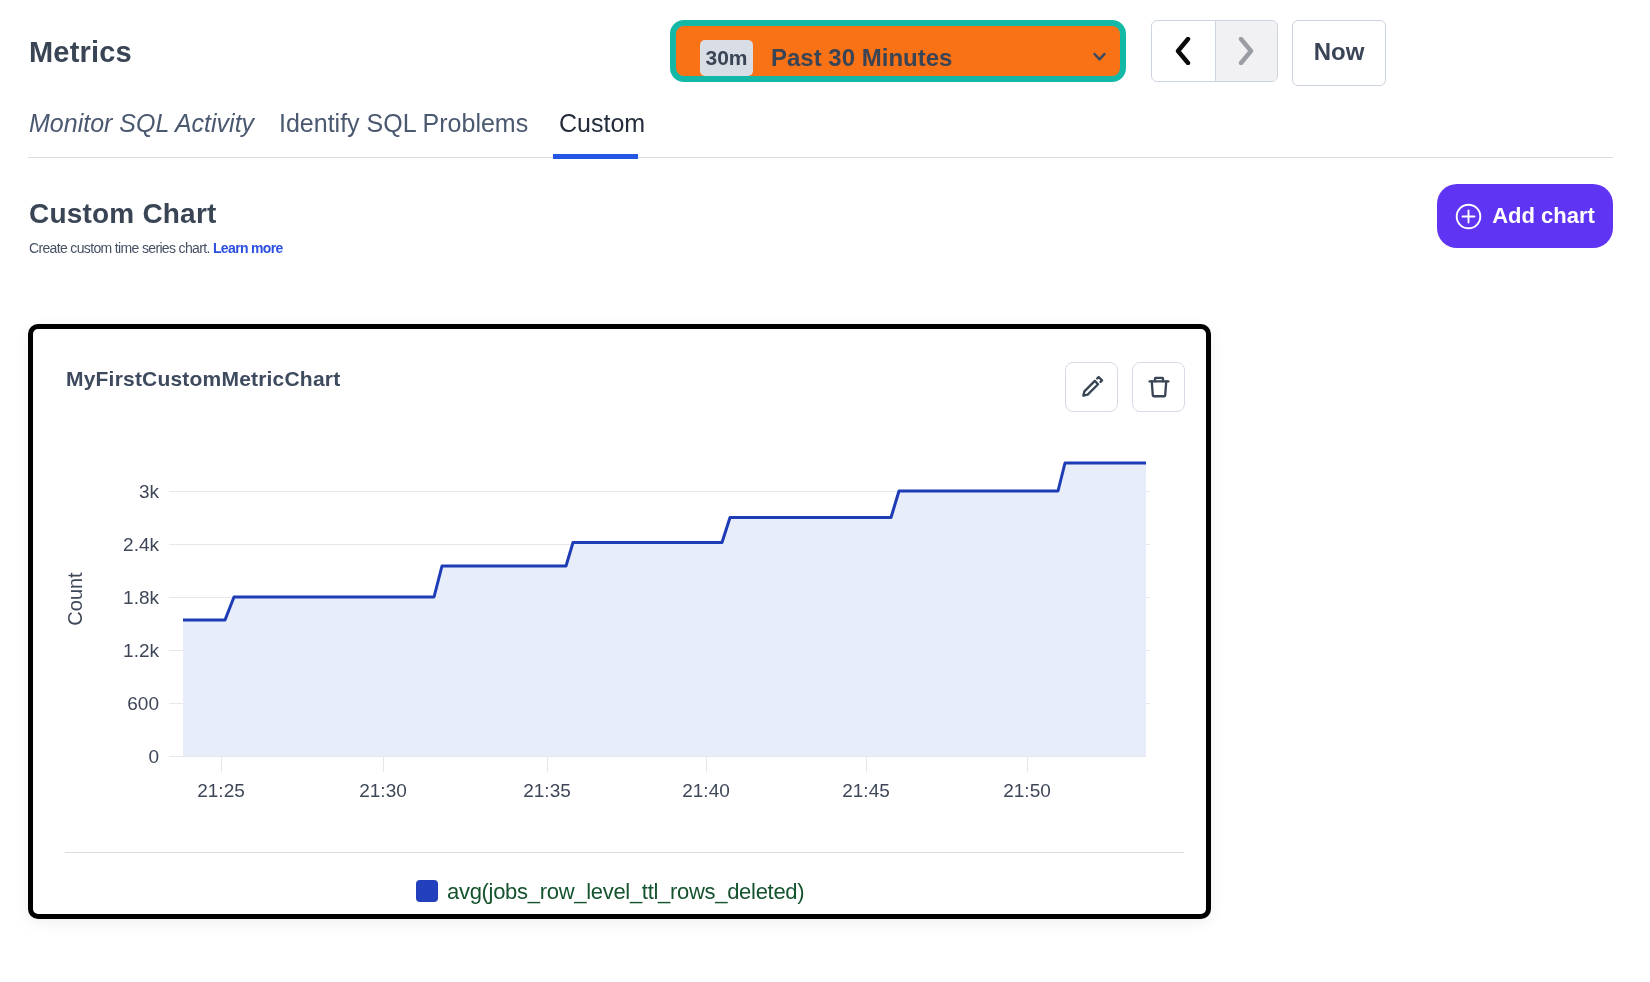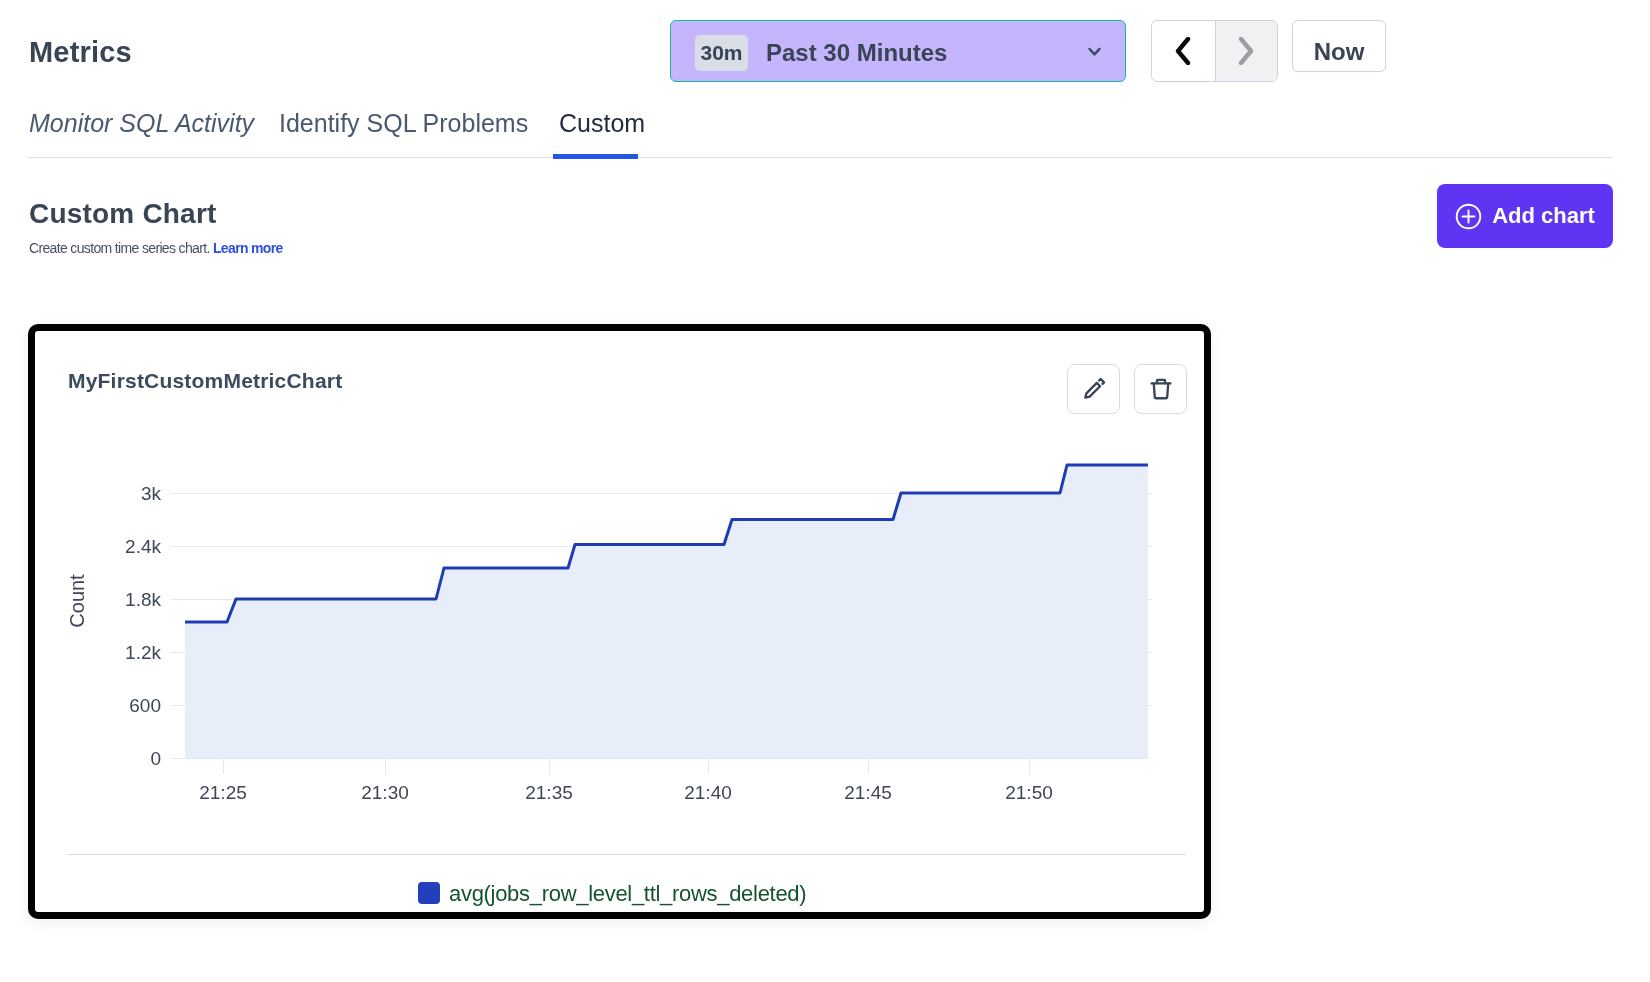--- a/index.html
+++ b/index.html
@@ -3,51 +3,51 @@
 <meta charset="utf-8">
 <style>
   * { margin:0; padding:0; box-sizing:border-box; }
   html,body { width:1650px; height:982px; background:#ffffff; font-family:"Liberation Sans", sans-serif; position:relative; overflow:hidden; }
   .abs { position:absolute; }
 
   
   #h-metrics { left:29px; top:36px; font-size:29px; font-weight:700; color:#394455; letter-spacing:0.2px;text-align:right; }
 
   
-  #timebox { left:670px; top:20px; width:456px; height:62px; border:1px solid #14b8a6; border-radius:6px; background:#c4b5fd; }
+  #timebox { left:670px; top:20px; width:456px; height:62px; border:6px solid #14b8a6; border-radius:14px; background:#f97316; }
   #badge30 { left:24px; top:14px; width:53px; height:36px; background:#d9dde6; border-radius:5px; color:#394455; font-size:21px; font-weight:700; text-align:center; line-height:36px; }
   #past30 { left:95px; top:0; height:62px; line-height:64px; font-size:24px; font-weight:600; color:#394455; }
   
 
   
   #pager { left:1151px; top:20px; width:127px; height:62px; border:1px solid #ccd3e2; border-radius:6px; background:#fff; overflow:hidden; display:flex; }
   #pager .half { width:50%; height:100%; display:flex; align-items:center; justify-content:center; }
   #pager .right { background:#f1f1f3; border-left:1px solid #cdd4e2; }
 
   
-  #nowbtn { left:1292px; top:20px; width:94px; height:52px; border:1px solid #ccd3e2; border-radius:6px; background:#fff; color:#394455; font-size:24px; font-weight:700; text-align:center; line-height:61px; }
+  #nowbtn { left:1292px; top:20px; width:94px; height:66px; border:1px solid #ccd3e2; border-radius:6px; background:#fff; color:#394455; font-size:24px; font-weight:700; text-align:center; line-height:61px; }
 
   
   .tab { top:109px; font-size:25px; color:#4a5870; }
   #tab1 { left:29px;font-style:italic; }
   #tab2 { left:279px; }
   #tab3 { left:559px; color:#242d3b; }
   #tab-underline { left:553px; top:154px; width:85px; height:5px; background:#2458e4; z-index:3; }
   #tabs-rule { left:28px; top:157px; width:1585px; height:1px; background:#d9dce2; }
 
   
   #h-custom { left:29px; top:198px; font-size:28px; font-weight:700; color:#394455; letter-spacing:0.2px; }
   #subtitle { left:29px; top:240px; font-size:14px; letter-spacing:-0.65px; color:#475063; }
   #subtitle b { color:#2b50e0; font-weight:700; }
 
   
-  #addchart { left:1437px; top:184px; width:176px; height:64px; background:#5f35f3; border-radius:8px; color:#fff; display:flex; align-items:center; justify-content:center; gap:10px; font-size:22px; font-weight:600; }
+  #addchart { left:1437px; top:184px; width:176px; height:64px; background:#5f35f3; border-radius:20px; color:#fff; display:flex; align-items:center; justify-content:center; gap:10px; font-size:22px; font-weight:600; }
 
   
-  #card { left:28px; top:324px; width:1183px; height:595px; background:#fff; border:7px solid #000000; border-radius:10px; box-shadow:0 4px 14px rgba(60,70,100,0.08); }
+  #card { left:28px; top:324px; width:1183px; height:595px; background:#fff; border:5px solid #000000; border-radius:10px; box-shadow:0 4px 14px rgba(60,70,100,0.08); }
   #card-title { left:33px; top:38px; font-size:21px; font-weight:700; color:#3e4a5e; letter-spacing:0.2px; }
   .iconbtn { top:33px; width:53px; height:50px; border:1px solid #d7dbe7; border-radius:8px; background:#fff; display:flex; align-items:center; justify-content:center; }
   #btn-edit { left:1032px; }
   #btn-del  { left:1099px; }
   #legend-sep { left:32px; top:523px; width:1119px; height:1px; background:#d9dce2; }
   #legend-sq { left:383px; top:551px; width:22px; height:22px; background:#2240bb; border-radius:4px; }
   #legend-tx { left:414px; top:550px; font-size:22px; letter-spacing:-0.3px; color:#14532d; }
 </style>
 </head>
 <body>

